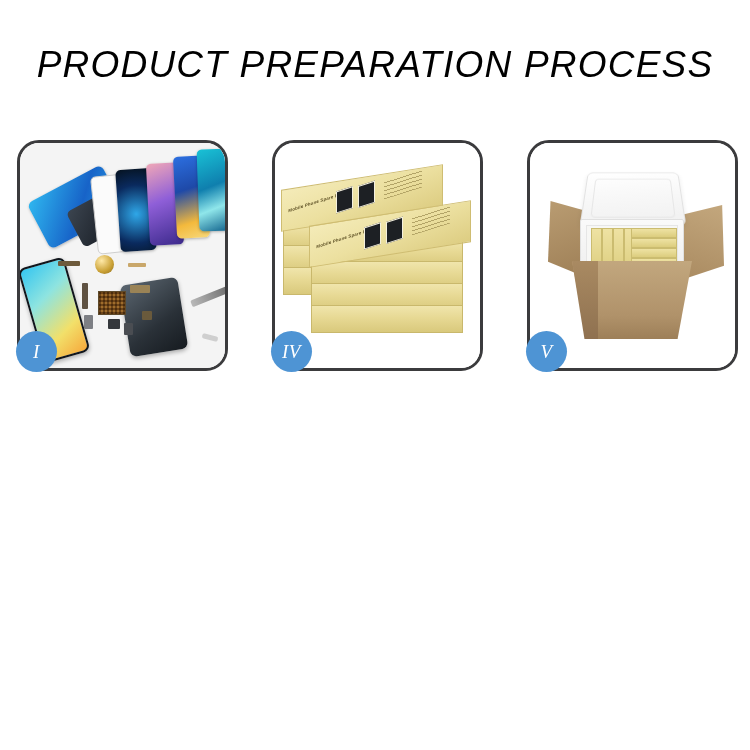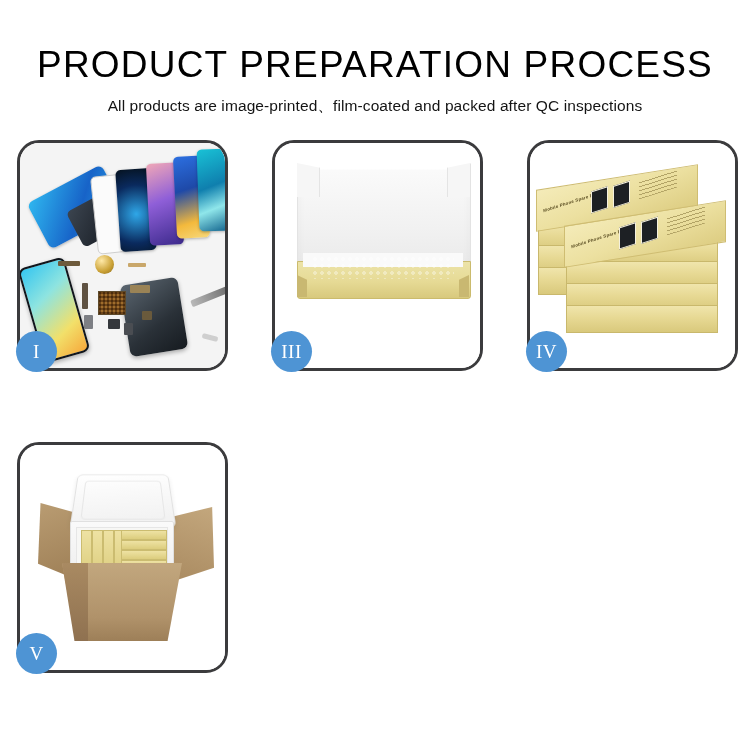--- a/index.html
+++ b/index.html
@@ -3,21 +3,21 @@
 <meta charset="utf-8">
 <style>
   html,body{margin:0;padding:0;}
   body{
     width:750px;height:750px;
     background:#ffffff;
     font-family:"Liberation Sans", sans-serif;
     overflow:hidden;
     position:relative;
   }
-  .page{position:relative;width:750px;height:526px;}
+  .page{position:relative;width:750px;height:526px;font-style:italic;}
 
   
   .header{position:absolute;left:0;top:0;width:750px;text-align:center;}
   .title{
     font-size:37px;
     letter-spacing:1.2px;
     color:#000000;
     font-weight:400;
     line-height:1;
     margin-top:46px;
@@ -222,21 +222,20 @@
   .tape6a{position:absolute;left:36px;top:74px;width:15px;height:16px;background:#a78a5e;transform:skewY(18deg);}
   .tape6b{position:absolute;left:36px;top:140px;width:15px;height:16px;background:#a78a5e;transform:skewY(18deg);}
 </style>
 </head>
 <body>
 
 <div class="page">
 
   <div class="header">
     <div class="title">PRODUCT PREPARATION PROCESS</div>
-    <div class="subtitle">All products are image-printed、film-coated and packed after QC inspections</div>
   </div>
 
   <div class="grid">
 
     <div class="panel">
       <div class="panel-inner">
         <div class="s1">
           <div class="ph ph1"></div>
           <div class="ph ph1b"></div>
           <div class="ph ph2"></div>
@@ -257,35 +256,20 @@
           <div class="part" style="left:104px;top:180px;width:9px;height:12px;background:#4a4d52;"></div>
           <div class="part" style="left:122px;top:168px;width:10px;height:9px;background:#6a5a3c;"></div>
           <div class="tool"></div>
           <div class="tool2"></div>
         </div>
       </div>
       <div class="badge">I</div>
     </div>
 
 
-    <div class="panel">
-      <div class="panel-inner">
-        <div class="s3">
-          <div class="lid3"></div>
-          <div class="lid3flapL"></div>
-          <div class="lid3flapR"></div>
-          <div class="tray3"></div>
-          <div class="foam3"></div>
-          <div class="items3"></div>
-          <div class="corner3l"></div>
-          <div class="corner3r"></div>
-        </div>
-      </div>
-      <div class="badge">III</div>
-    </div>
 
     <div class="panel">
       <div class="panel-inner">
         <div class="s4">
           <div class="stackwrap">
             <div class="bx bxA"></div>
             <div class="bx bxB"></div>
             <div class="bx bxC"></div>
             <div class="bx bxD"></div>
             <div class="lidbox lid4a">

